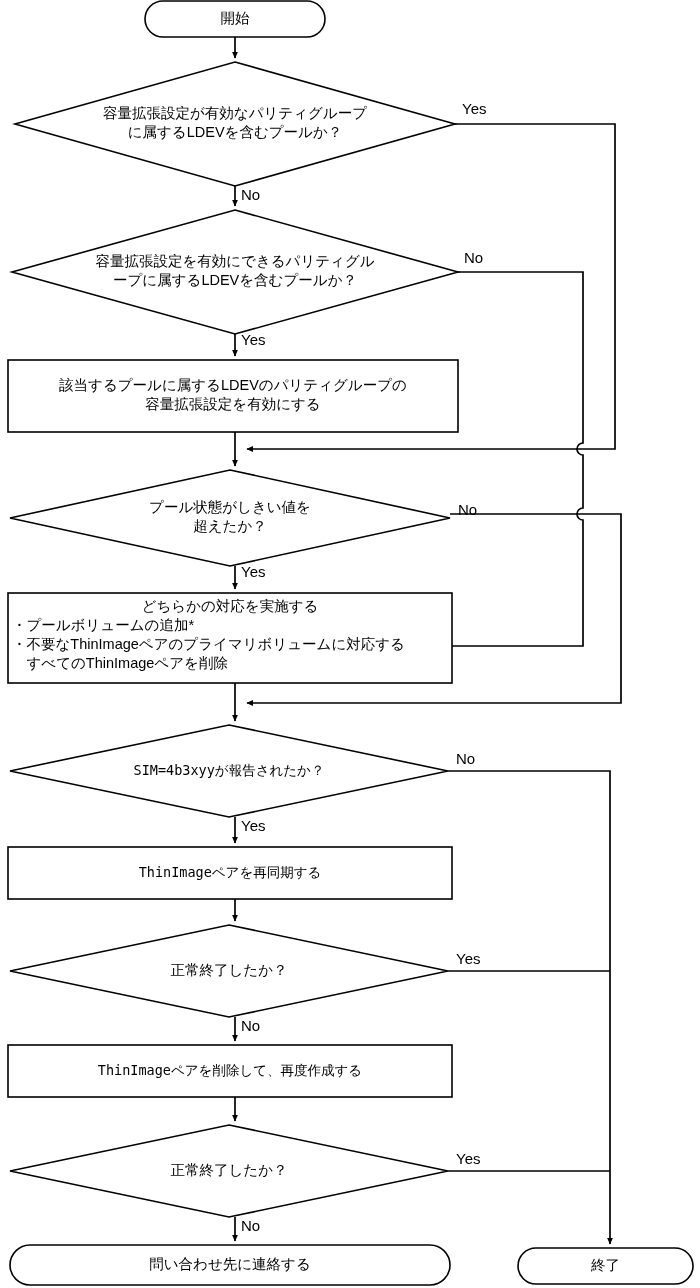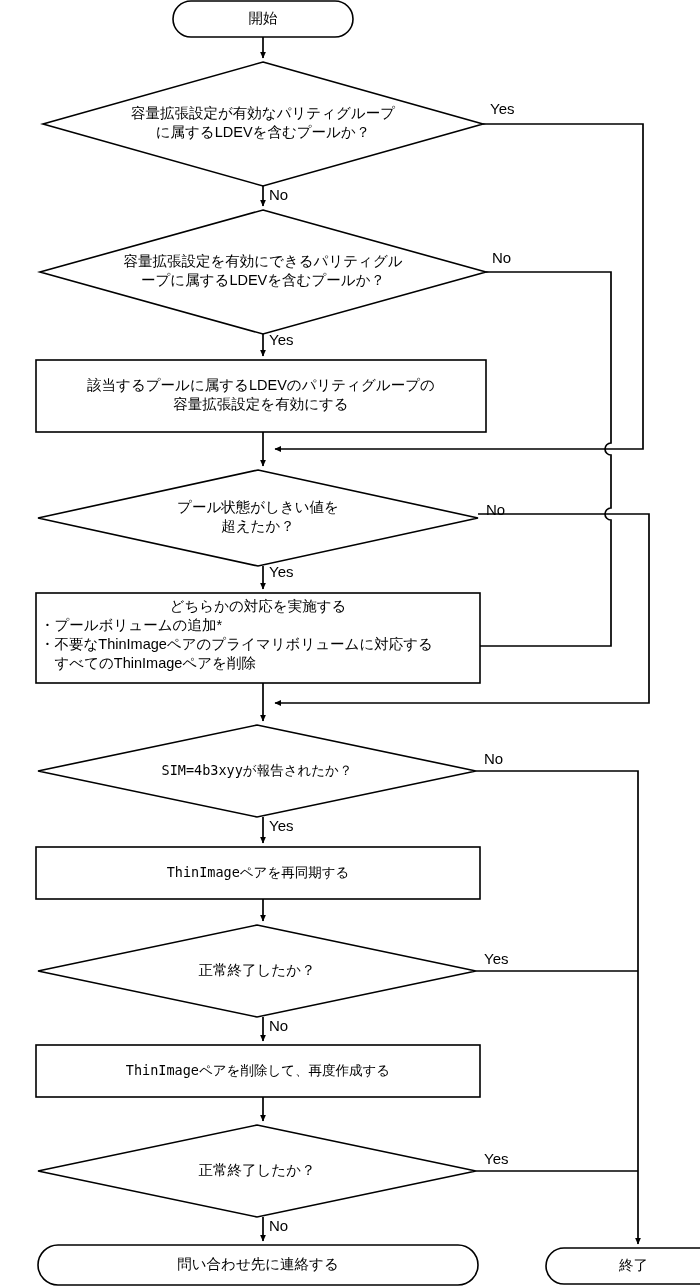--- a/index.html
+++ b/index.html
@@ -2,21 +2,21 @@
 <html><head>
 <meta charset="utf-8">
 <style>
   html,body{margin:0;padding:0;background:#ffffff;}
   body{
     width:700px;height:1288px;
     font-family:"Liberation Sans","DejaVu Sans",sans-serif;
     color:#000000;
     overflow:hidden;
   }
-  #flow-root{position:relative;width:624px;height:1288px;padding-left:28px;}
+  #flow-root{position:relative;width:624px;height:1288px;}
   svg#flow-svg{display:block;width:700px;height:1288px;}
   .shape{fill:#ffffff;stroke:#000000;stroke-width:1.6;}
   .conn{fill:none;stroke:#000000;stroke-width:1.7;stroke-linecap:butt;stroke-linejoin:miter;}
   .node-text{
     font-family:"Liberation Sans","DejaVu Sans",sans-serif;
     font-size:14.5px;fill:#000000;text-anchor:middle;
     dominant-baseline:middle;white-space:pre;
   }
   .node-text.mono{
     font-family:"DejaVu Sans Mono","Liberation Mono",monospace;

